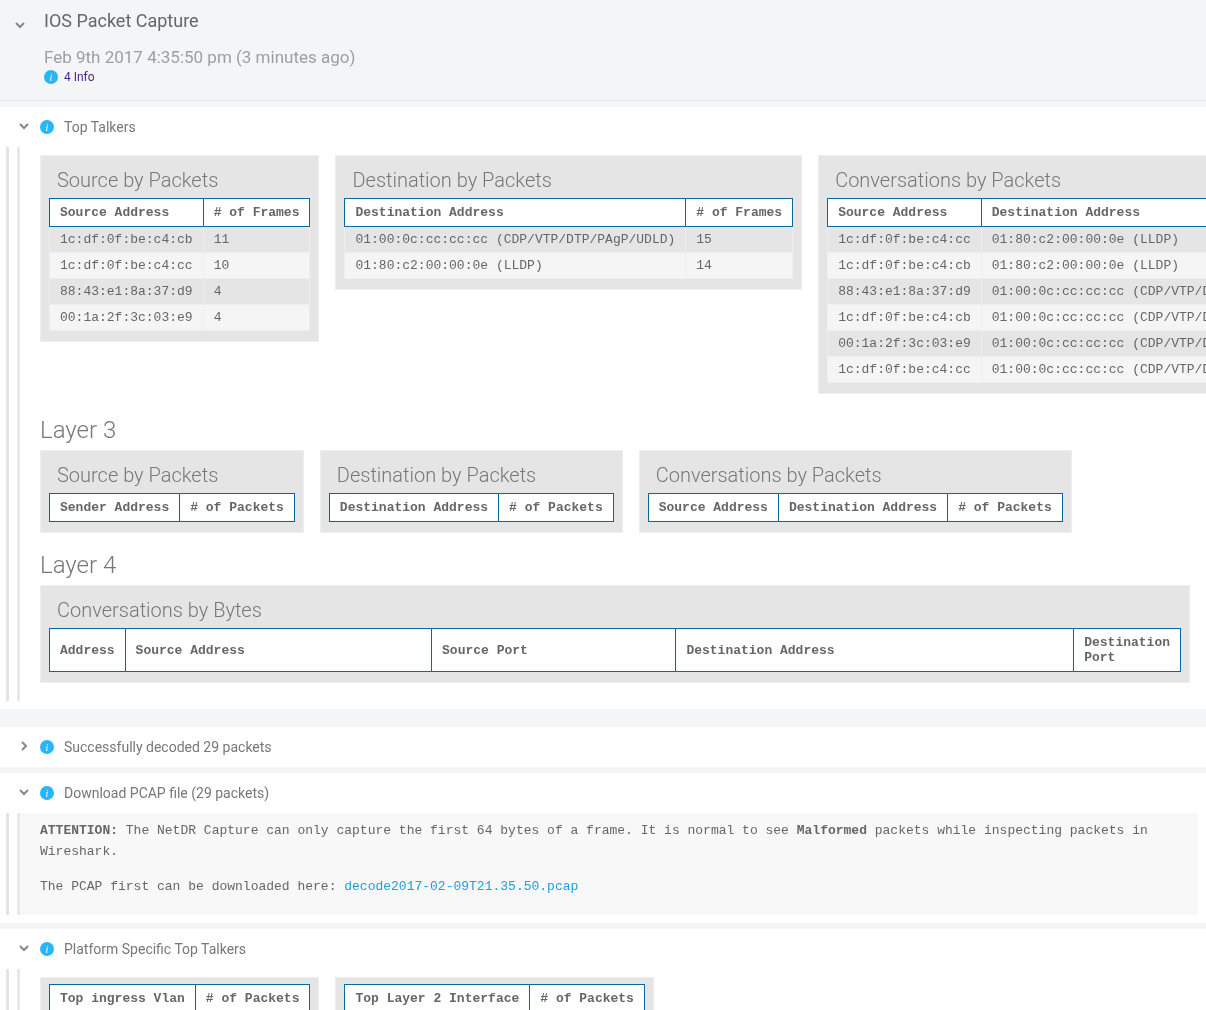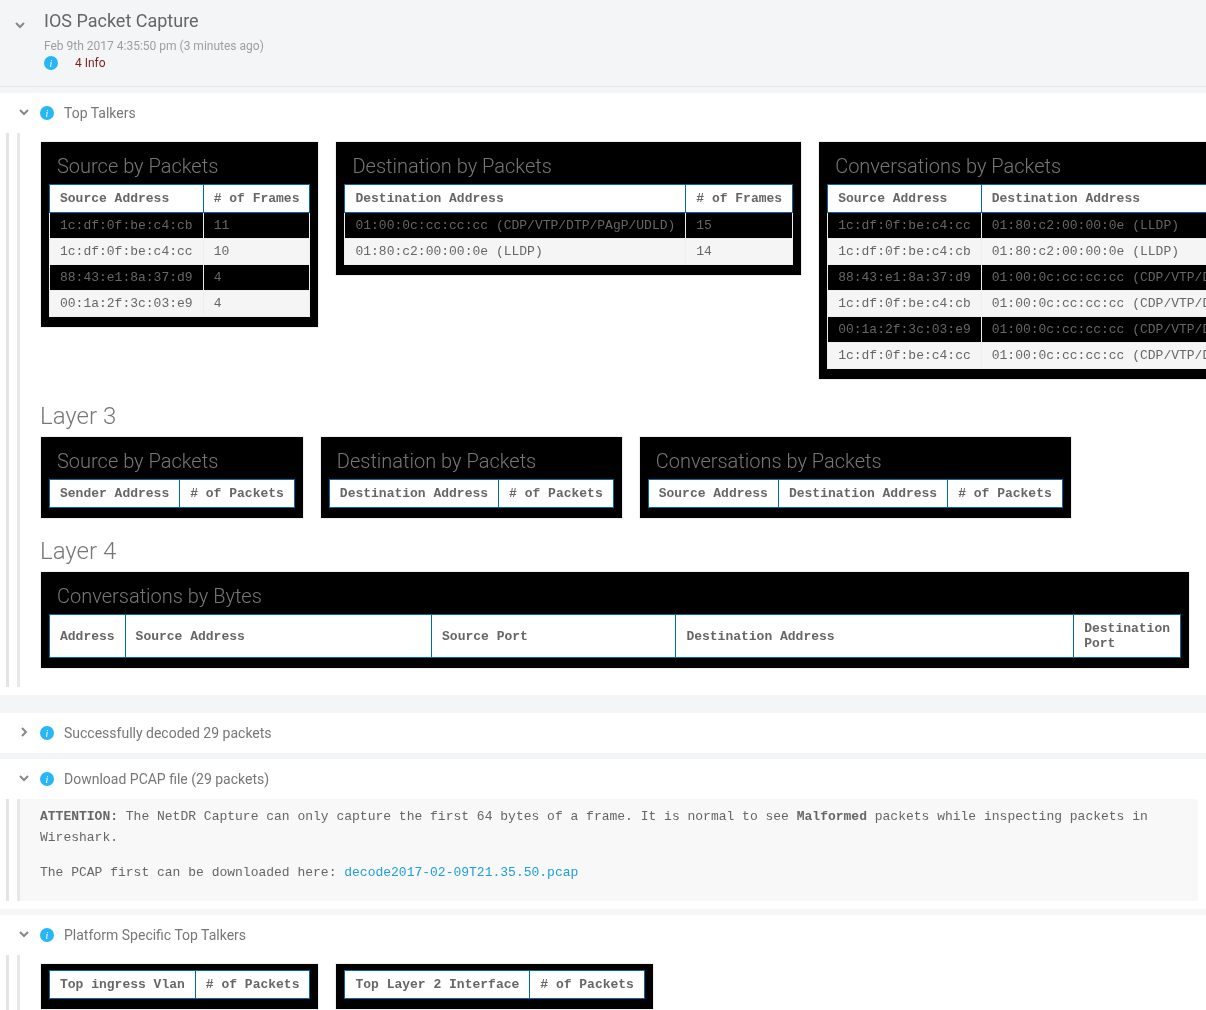--- a/index.html
+++ b/index.html
@@ -19,29 +19,29 @@
     position: relative;
     border-bottom: 1px solid #e6e6e6;
   }
   .top-header .chev {
     position: absolute;
     left: 14px;
     top: 18px;
     cursor: pointer;
   }
   .top-title { font-size: 18px; color: #666; font-weight: 400; }
-  .top-sub   { font-size: 12px; color: #9e9e9e; margin-top: 8px; }
+  .top-sub   { font-size: 17px; color: #9e9e9e; margin-top: 16px; }
   .info-line { margin-top: 3px; display: flex; align-items: center; gap: 6px; }
   .info-badge {
     width: 14px; height: 14px; border-radius: 50%;
     background: #29b6f6; color: #fff; font-size: 10px;
     display: inline-flex; align-items: center; justify-content: center;
     font-style: italic; font-family: Georgia, serif;
   }
-  .info-text { color: #7f1d1d; font-size: 12px; margin-left: 11px; }
+  .info-text { color: #4c1d95; font-size: 12px; }
 
   
   .section-row {
     display: flex; align-items: center; gap: 10px;
     padding: 12px 18px;
     background: #fff;
     cursor: pointer;
   }
   .section-row .label { color: #777; font-size: 14px; }
   .chev svg { width: 12px; height: 12px; }
@@ -61,21 +61,21 @@
   }
   h3.subt {
     font-size: 20px; font-weight: 300; color: #777;
     margin: 6px 0 6px 8px;
   }
 
   
   .cards-row { display: flex; gap: 16px; align-items: flex-start; flex-wrap: nowrap; }
   .card {
     border: 1px solid #eee;
-    background: #000000;
+    background: #e5e5e5;
     padding: 6px 8px 10px 8px;
     flex: 0 0 auto;
   }
   table.data {
     border-collapse: collapse;
     font-family: "Courier New", Courier, monospace;
     font-size: 13px;
     color: #666;
   }
   table.data th {

